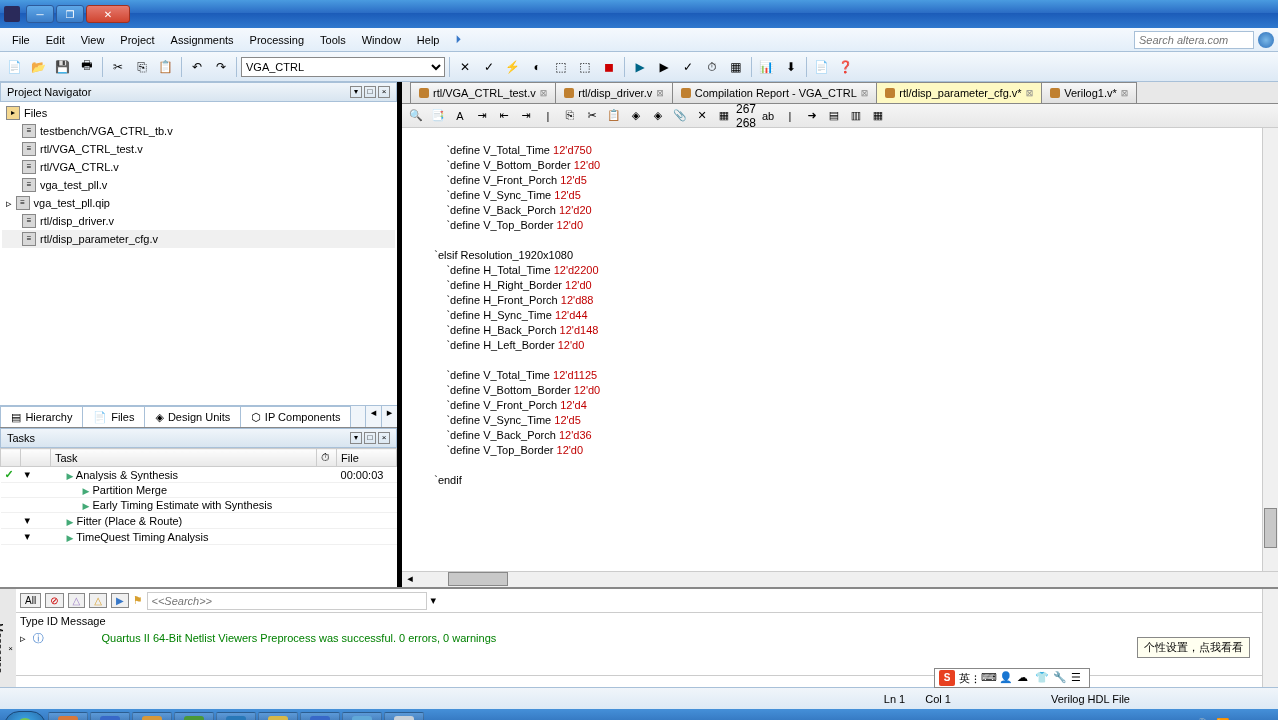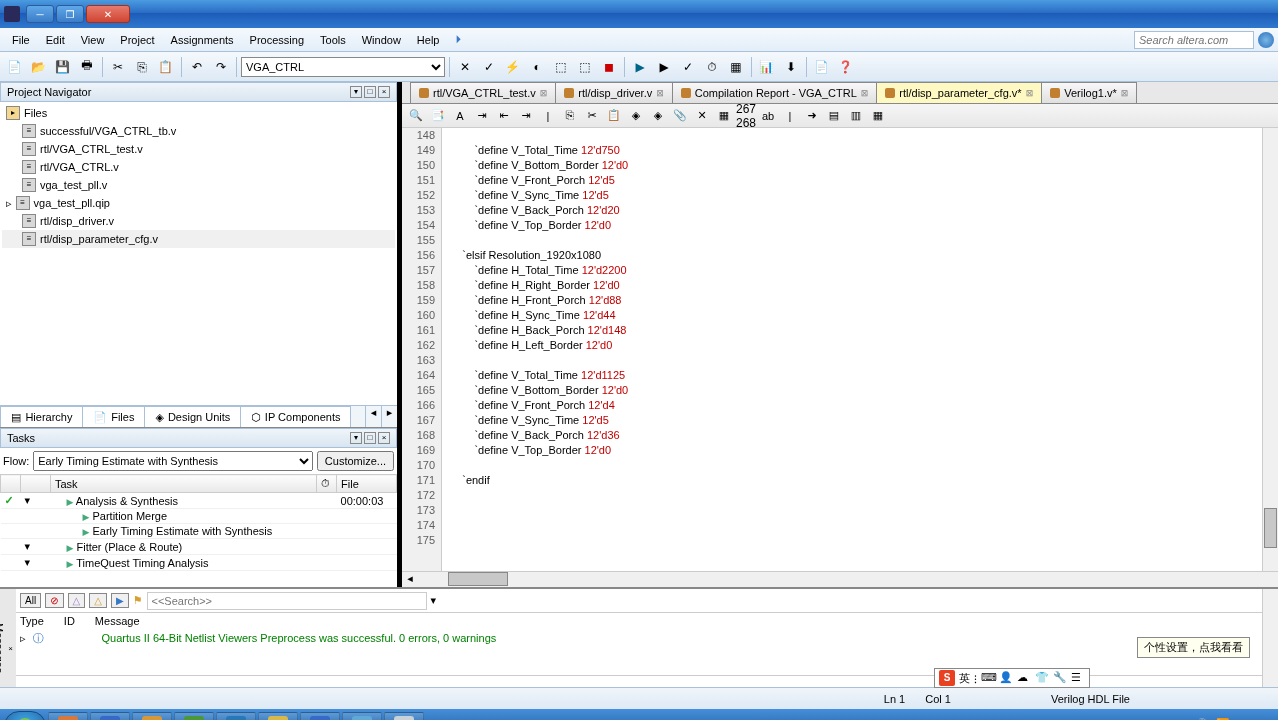--- a/index.html
+++ b/index.html
@@ -47,34 +47,34 @@
 .right { flex:1; display:flex; flex-direction:column; background:#f0f0f0; }
 .editor-tabs { height:22px; display:flex; background:#e8e8e8; border-bottom:1px solid #888; overflow:hidden; }
 .etab { padding:3px 8px; background:linear-gradient(to bottom,#f8f8f8,#e0e0e0); border:1px solid #888; border-bottom:none; display:flex; align-items:center; gap:4px; margin-right:-1px; white-space:nowrap; }
 .etab.active { background:#fef9c3; }
 .etab .x { color:#888; font-size:9px; }
 .etab .ico { width:10px; height:10px; background:#c08030; border-radius:2px; }
 .editor-toolbar { height:24px; background:linear-gradient(to bottom,#f5f5f5,#e8e8e8); border-bottom:1px solid #ccc; display:flex; align-items:center; padding:0 4px; gap:2px; }
 .etbtn { width:20px; height:20px; display:flex; align-items:center; justify-content:center; font-size:11px; }
 .editor { flex:1; display:flex; background:#fff; overflow:hidden; font-family:Consolas,monospace; font-size:12px; position:relative; }
 .gutter { width:40px; background:#f0f0f0; border-right:1px solid #ccc; text-align:right; padding-right:6px; color:#606060; line-height:15px; }
-.code { flex:1; padding-left:8px; line-height:15px; white-space:pre; color:#000; }
+.code { flex:1; padding-left:20px; line-height:15px; white-space:pre; color:#000; }
 .code .num { color:#c00000; }
 .code .txt { color:#000; }
 .vscroll { width:16px; background:#f0f0f0; border-left:1px solid #ccc; position:relative; }
 .vscroll .thumb { position:absolute; left:1px; right:1px; top:380px; height:40px; background:#c8c8c8; border:1px solid #888; }
 .hscroll { height:16px; background:#f0f0f0; border-top:1px solid #ccc; display:flex; }
 .hscroll .thumb { width:60px; height:14px; margin-left:30px; background:#c8c8c8; border:1px solid #888; }
 .messages { height:100px; background:#fff; border-top:2px solid #888; display:flex; }
 .msg-side { width:16px; background:#e8e8e8; writing-mode:vertical-rl; text-align:center; font-size:10px; padding-top:20px; }
 .msg-main { flex:1; display:flex; flex-direction:column; }
 .msg-toolbar { height:24px; display:flex; align-items:center; padding:2px 4px; gap:4px; border-bottom:1px solid #ccc; }
 .msg-toolbar .btn { padding:1px 4px; border:1px solid #888; background:#f0f0f0; font-size:10px; }
-.msg-toolbar input { flex:0 0 280px; height:18px; border:1px solid #ccc; padding:0 4px; color:#888; }
-.msg-hdr { display:flex; padding:2px 4px; font-family:Consolas,monospace; font-size:12px; gap:20px; }
+.msg-toolbar input { flex:0 0 280px; height:18px; border:1px solid #ccc; padding:0 4px; color:#888; font-style:italic; }
+.msg-hdr { display:flex; padding:2px 4px; font-family:Consolas,monospace; font-size:12px; gap:3px; }
 .msg-body { flex:1; padding:2px 4px; font-family:Consolas,monospace; font-size:12px; }
 .msg-body .ok { color:#008000; }
 .msg-tabs { height:20px; display:flex; background:#e8e8e8; }
 .msg-tabs .tab { padding:2px 10px; border:1px solid #888; border-top:none; background:#f8f8f8; font-size:10px; }
 .msg-tabs .tab.active { background:#fff; }
 .statusbar { height:22px; background:linear-gradient(to bottom,#f0f5fa,#dde9f5); border-top:1px solid #a8c0d8; display:flex; align-items:center; padding:0 8px; gap:20px; font-size:11px; }
 .statusbar .sp { flex:1; }
 .tooltip-box { position:absolute; right:28px; bottom:62px; background:#fffff0; border:1px solid #888; padding:2px 6px; font-size:11px; }
 .taskbar { height:34px; background:linear-gradient(to bottom,#4590d9 0%,#2f6fb8 50%,#1e5498 100%); display:flex; align-items:center; padding:0 4px; gap:2px; }
 .start { width:42px; height:30px; background:radial-gradient(circle,#78c850 30%,#3898d8 35%,#2868a8 100%); border-radius:16px; border:1px solid #1a4878; }
@@ -164,21 +164,21 @@
         </div>
     </div>
     <div class="filetree">
       <div class="ft-item">
           <span class="ft-icon ft-folder">▸</span>
           <span>Files</span>
         </div>
       <div id="tree-files">
           <div class="ft-item" style="padding-left:20px">
             <span class="ft-icon">≡</span>
-            <span>successful/VGA_CTRL_tb.v</span>
+            <span>testbench/VGA_CTRL_tb.v</span>
           </div>
           <div class="ft-item" style="padding-left:20px">
             <span class="ft-icon">≡</span>
             <span>rtl/VGA_CTRL_test.v</span>
           </div>
           <div class="ft-item" style="padding-left:20px">
             <span class="ft-icon">≡</span>
             <span>rtl/VGA_CTRL.v</span>
           </div>
           <div class="ft-item" style="padding-left:20px">
@@ -207,25 +207,20 @@
         </div>
     </div>
     <div class="tasks">
       <div class="panel-hdr">
         <span>Tasks</span>
         <div class="ctrls">
             <span>▾</span>
             <span>□</span>
             <span>×</span>
           </div>
-      </div>
-      <div class="tasks-flow">
-        <span>Flow:</span>
-        <select><option>Early Timing Estimate with Synthesis</option></select>
-        <button>Customize...</button>
       </div>
       <div class="tasks-grid">
         <table>
           <tbody>
               <tr>
                 <th style="width:20px"></th>
                 <th style="width:30px"></th>
                 <th>Task</th>
                 <th style="width:20px">⏱</th>
                 <th>File</th>
@@ -322,21 +317,20 @@
       <div class="etbtn">▦</div>
       <div class="etbtn" style="font-size:12px">267<br>268</div>
       <div class="etbtn">ab</div>
       <div class="etbtn">|</div>
       <div class="etbtn">➜</div>
       <div class="etbtn">▤</div>
       <div class="etbtn">▥</div>
       <div class="etbtn">▦</div>
     </div>
     <div class="editor">
-      <div class="gutter" id="gutter">148<br>149<br>150<br>151<br>152<br>153<br>154<br>155<br>156<br>157<br>158<br>159<br>160<br>161<br>162<br>163<br>164<br>165<br>166<br>167<br>168<br>169<br>170<br>171<br>172<br>173<br>174<br>175<br></div>
       <div class="code" id="code">
 <span class="txt">        `define V_Total_Time </span><span class="num">12'd750</span>
 <span class="txt">        `define V_Bottom_Border </span><span class="num">12'd0</span>
 <span class="txt">        `define V_Front_Porch </span><span class="num">12'd5</span>
 <span class="txt">        `define V_Sync_Time </span><span class="num">12'd5</span>
 <span class="txt">        `define V_Back_Porch </span><span class="num">12'd20</span>
 <span class="txt">        `define V_Top_Border </span><span class="num">12'd0</span>
 
     `elsif Resolution_1920x1080
 <span class="txt">        `define H_Total_Time </span><span class="num">12'd2200</span>

